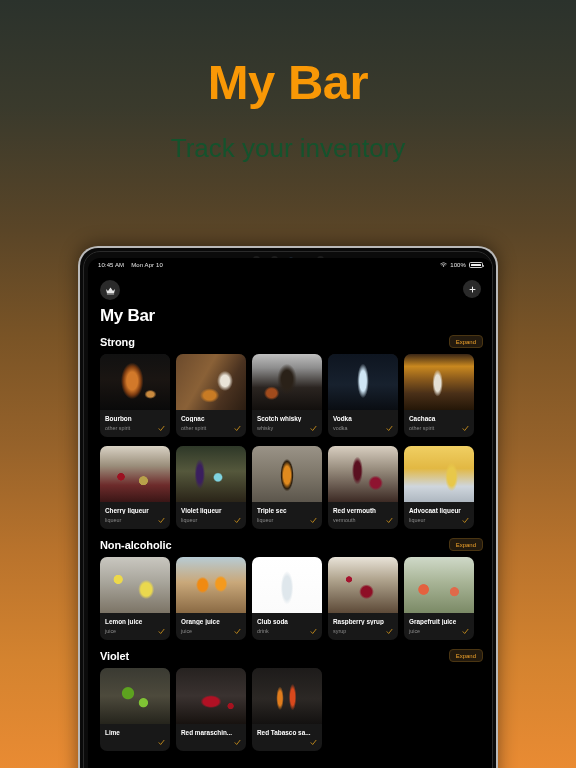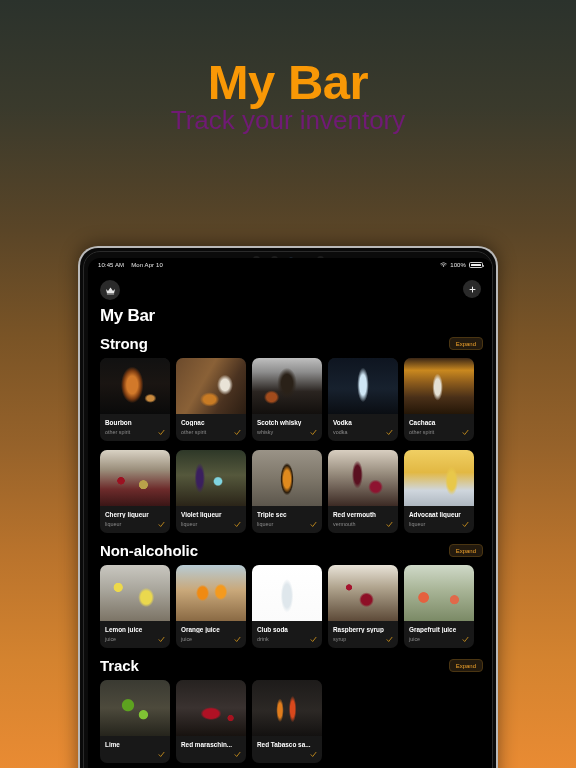--- a/index.html
+++ b/index.html
@@ -19,21 +19,22 @@
   }
 
   
   .promo { position:absolute; top:0; left:0; width:576px; text-align:center; }
   .promo-title {
     margin-top:58px;
     font-size:49px; font-weight:bold; letter-spacing:-0.5px;
     color:#f99806; line-height:1;
   }
   .promo-sub {
-    font-size:26px; font-weight:normal; color:#701a75; line-height:1;
+    margin-top:28px;
+    font-size:26px; font-weight:normal; color:#14532d; line-height:1;
   }
 
   
   .device {
     position:absolute; left:78px; top:246px;
     width:420px; height:540px;
     border-radius:20px 20px 6px 6px;
     background:#0a0a0a;
     border:2px solid #b9b9b9;
     border-bottom:none;
@@ -102,21 +103,21 @@
     font-size:17px; font-weight:bold; color:#ffffff; letter-spacing:-0.3px;
   }
 
   
   .sections { padding:9px 0 0 0; }
   .section { margin-bottom:9px; }
   .sec-head {
     display:flex; align-items:center;
     padding:0 10px 0 12px; margin-bottom:6px;
   }
-  .sec-title { font-size:15px; font-weight:bold; color:#ffffff; letter-spacing:-0.1px; }
+  .sec-title { font-size:11px; font-weight:bold; color:#ffffff; letter-spacing:-0.1px; }
   .expand-btn {
     margin-left:auto;
     background:#231a0e; border:0.8px solid #4a3512; border-radius:4px;
     color:#f0a22a; font-size:6px; padding:2.5px 6px; line-height:1;
   }
   .row {
     display:flex; gap:6px; padding-left:12px; padding-right:0;
   }
   .card {
     width:70px; flex:0 0 70px;
@@ -460,21 +461,21 @@
                       <path d="M2 7.4 L5.4 11 L12 2.6" stroke="#e8a41e" stroke-width="1.5" fill="none" stroke-linecap="round" stroke-linejoin="round"></path>
                     </svg>
                 </div>
               </div>
             </div>
           </div>
         </div>
 
         <div class="section">
           <div class="sec-head">
-            <span class="sec-title">Track</span>
+            <span class="sec-title">Violet</span>
             <span class="expand-btn">Expand</span>
           </div>
           <div class="row">
             <div class="card">
               <span class="card-img im-lime"></span>
               <div class="card-body">
                 <div class="card-name">Lime</div>
                 <div class="card-foot">
                   <span class="card-sub"></span>
                   <svg class="check" viewBox="0 0 14 14">

